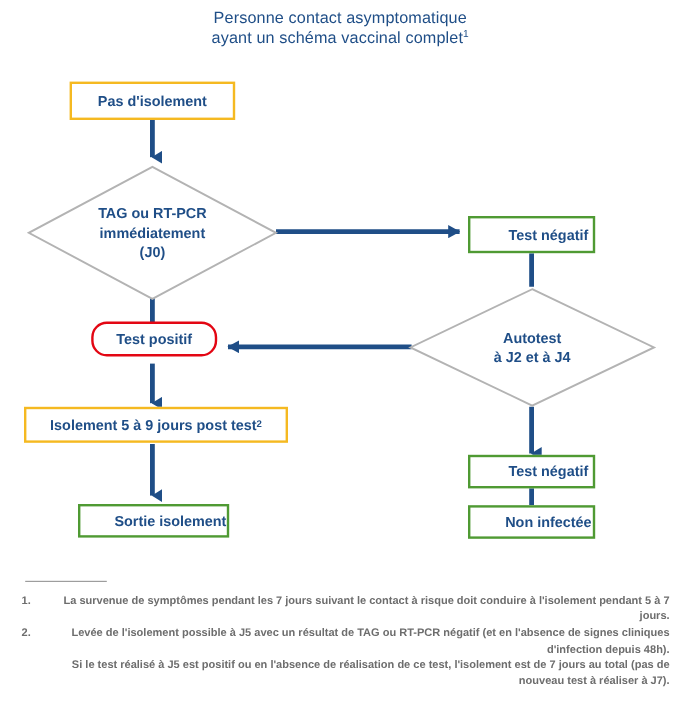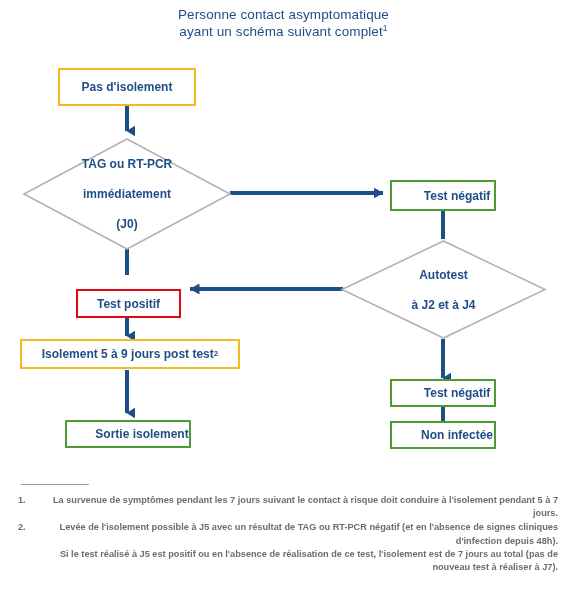--- a/index.html
+++ b/index.html
@@ -94,21 +94,20 @@
     display: flex;
     flex-direction: column;
     align-items: center;
     justify-content: center;
     color: #1F4E87;
     font-weight: bold;
     font-size: 12px;
     line-height: 16px;
     text-align: center;
     white-space: nowrap;
-    gap: 14px;
   }
 
   
   #footnote-rule {
     position: absolute;
     left: 21px;
     top: 484px;
     width: 68px;
     height: 0;
     border-top: 1px solid #9d9d9d;
@@ -135,21 +134,21 @@
   .fn-body { flex: 1 1 auto; }
   .fn-body p { margin: 0; text-align: right; }
 </style>
 </head>
 <body>
 
 <div id="canvas">
 
   <div id="title">
     <span>Personne contact asymptomatique</span><br>
-    <span>ayant un schéma suivant complet</span><span class="sup">1</span>
+    <span>ayant un schéma vaccinal complet</span><span class="sup">1</span>
   </div>
 
   <svg id="lines" viewBox="0 0 567 600" width="567" height="600">
     <defs>
       <marker id="arrowDown" markerWidth="11" markerHeight="9" refX="5.5" refY="8.4" orient="auto" markerUnits="userSpaceOnUse">
         <path d="M0,0 L11,0 L5.5,9 Z" fill="#1F4E87"></path>
       </marker>
       <marker id="arrowRight" markerWidth="10" markerHeight="11" refX="9.5" refY="5.5" orient="auto" markerUnits="userSpaceOnUse">
         <path d="M0,0 L10,5.5 L0,11 Z" fill="#1F4E87"></path>
       </marker>
@@ -170,40 +169,40 @@
 
     <line x1="443" y1="211" x2="443" y2="239" stroke="#1F4E87" stroke-width="4"></line>
 
     <line x1="343" y1="289" x2="190" y2="289" stroke="#1F4E87" stroke-width="4" marker-end="url(#arrowLeft)"></line>
 
     <line x1="443" y1="339" x2="443" y2="378" stroke="#1F4E87" stroke-width="4" marker-end="url(#arrowDown)"></line>
 
     <line x1="443" y1="404" x2="443" y2="421" stroke="#1F4E87" stroke-width="4"></line>
   </svg>
 
-  <div class="node b-yellow" style="left:58px; top:68px; width:138px; height:38px;">
+  <div class="node b-yellow" style="left:58px; top:68px; width:138px; height:32px;">
     <span>Pas d'isolement</span>
   </div>
 
   <div class="diamond-wrap" style="left:22px; top:137px; width:210px; height:114px;">
     <svg width="210" height="114" viewBox="0 0 210 114">
       <polygon points="105,2 208,57 105,112 2,57" fill="#ffffff" stroke="#B3B3B3" stroke-width="1.6"></polygon>
     </svg>
     <div class="diamond-label">
       <span>TAG ou RT-PCR</span>
       <span>immédiatement</span>
       <span>(J0)</span>
     </div>
   </div>
 
   <div class="node b-green" style="left:390px; top:180px; width:106px; height:31px;">
     <span>Test négatif</span>
   </div>
 
-  <div class="node b-red" style="left:76px; top:289px; width:105px; height:29px;">
+  <div class="node b-red" style="left:76px; top:268px; width:105px; height:29px;border-radius:13px;">
     <span>Test positif</span>
   </div>
 
   <div class="diamond-wrap" style="left:340px; top:239px; width:207px; height:101px;">
     <svg width="207" height="101" viewBox="0 0 207 101">
       <polygon points="103.5,2 205,50.5 103.5,99 2,50.5" fill="#ffffff" stroke="#B3B3B3" stroke-width="1.6"></polygon>
     </svg>
     <div class="diamond-label">
       <span>Autotest</span>
       <span>à J2 et à J4</span>

